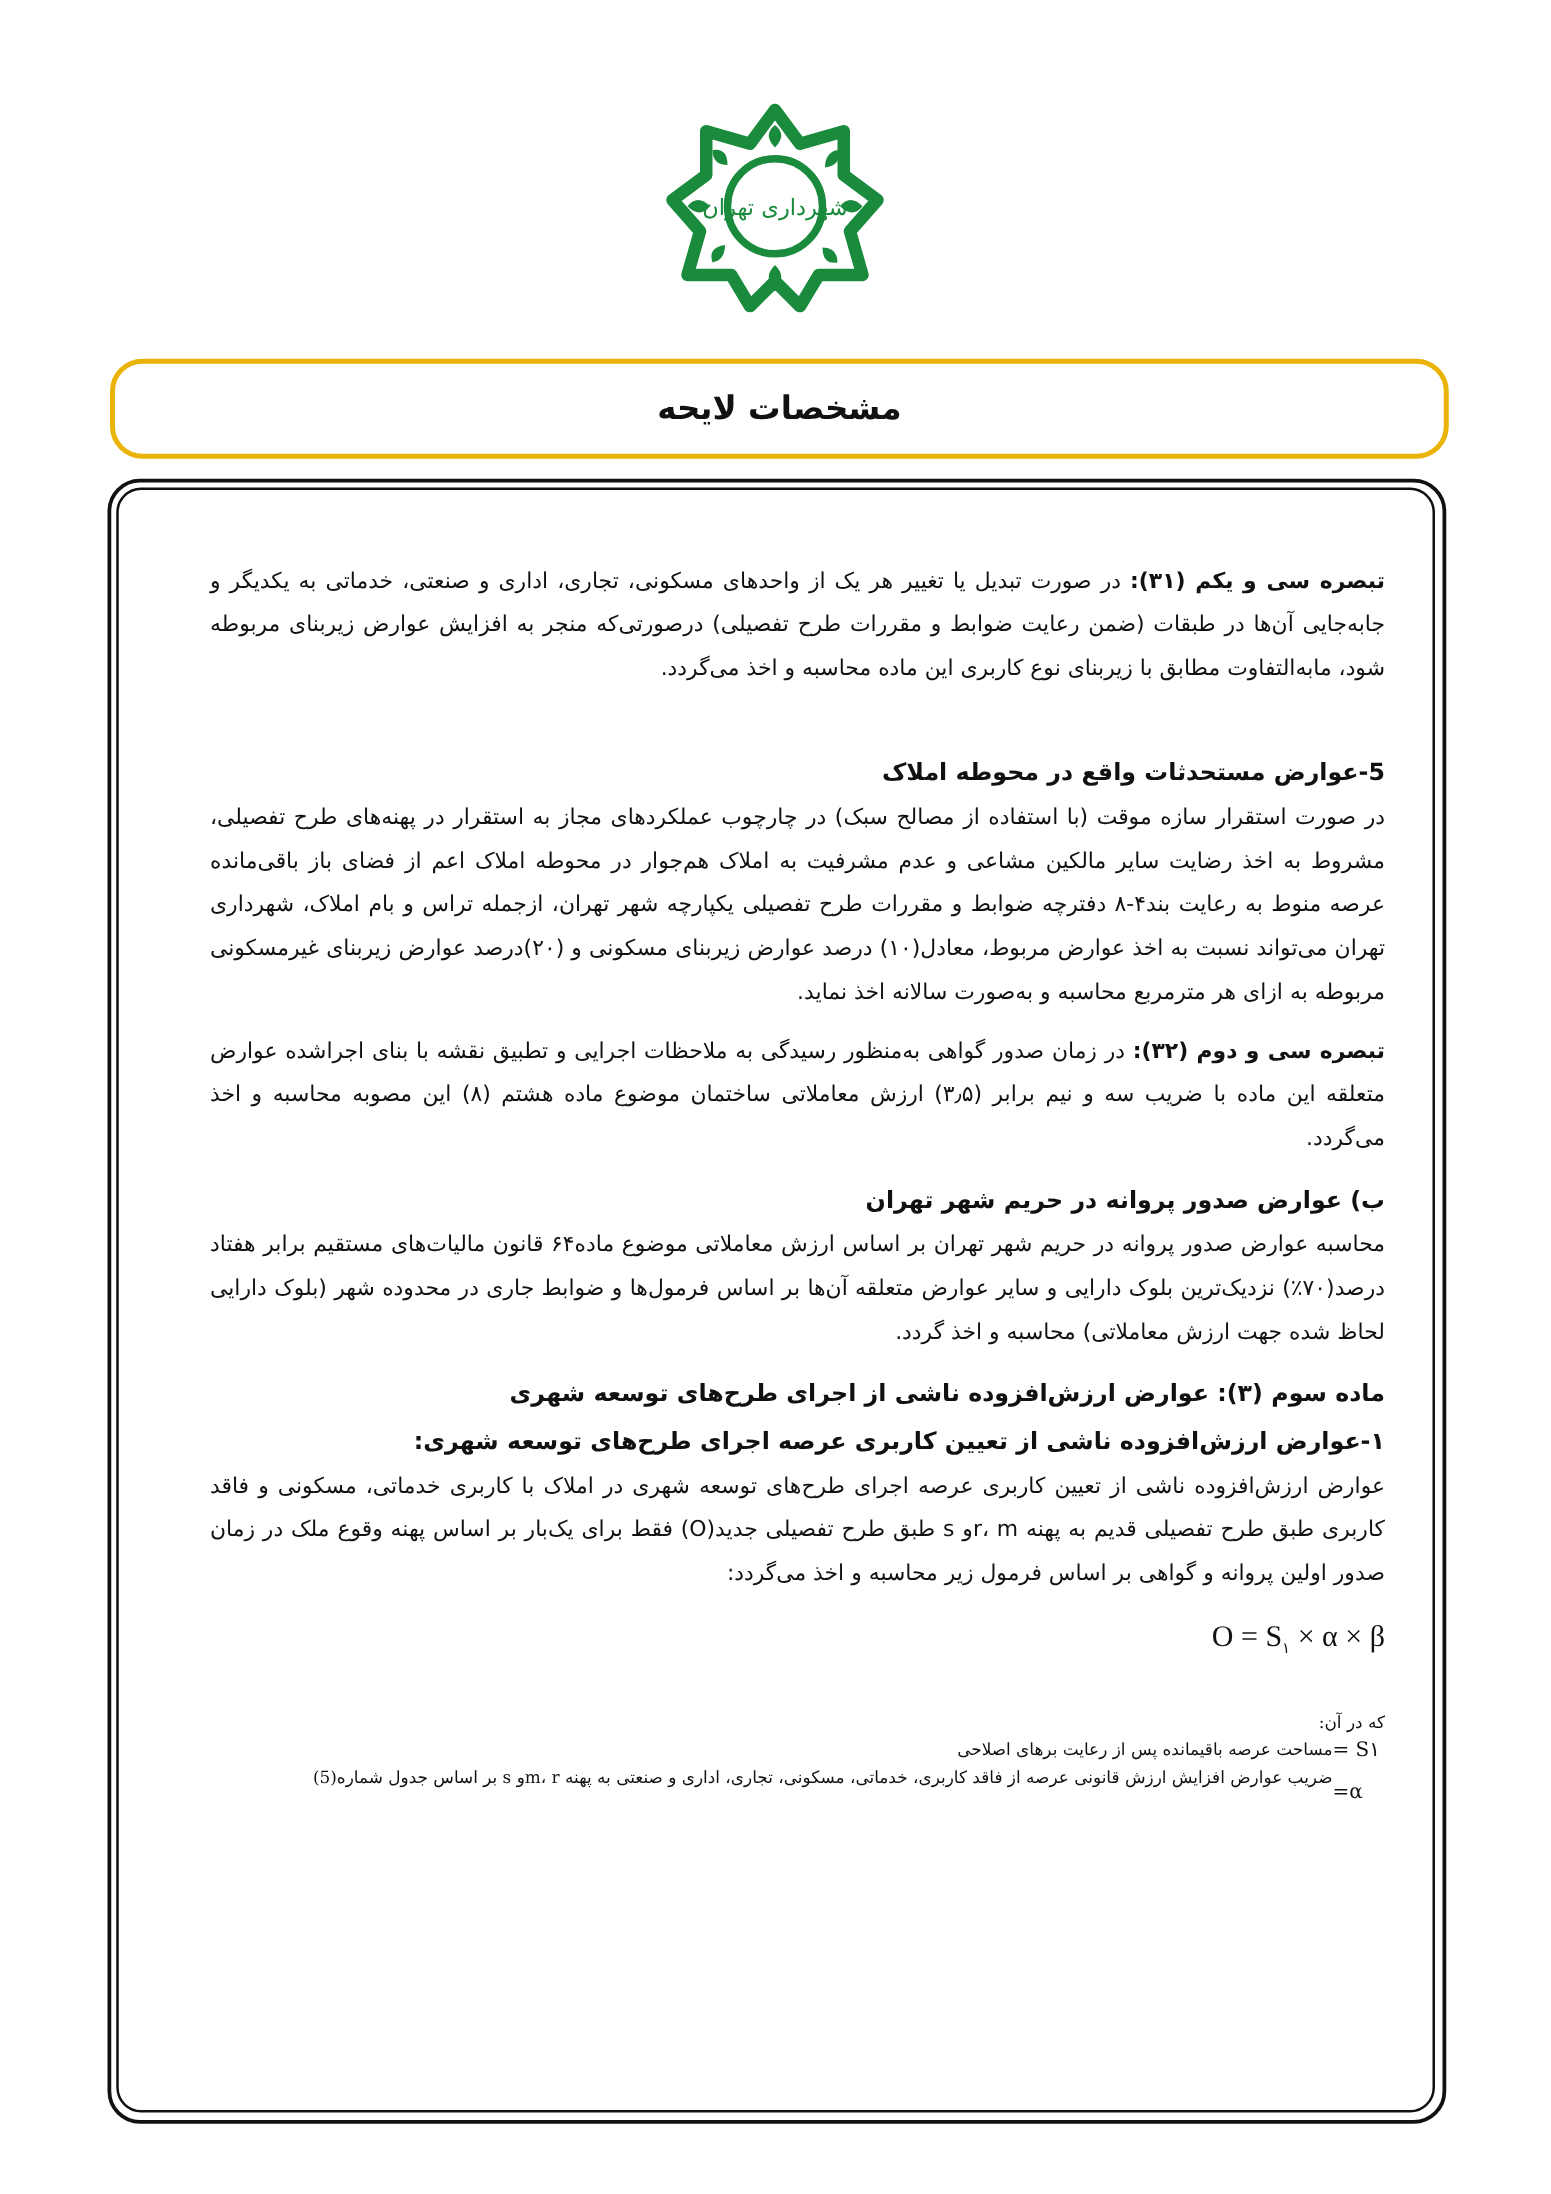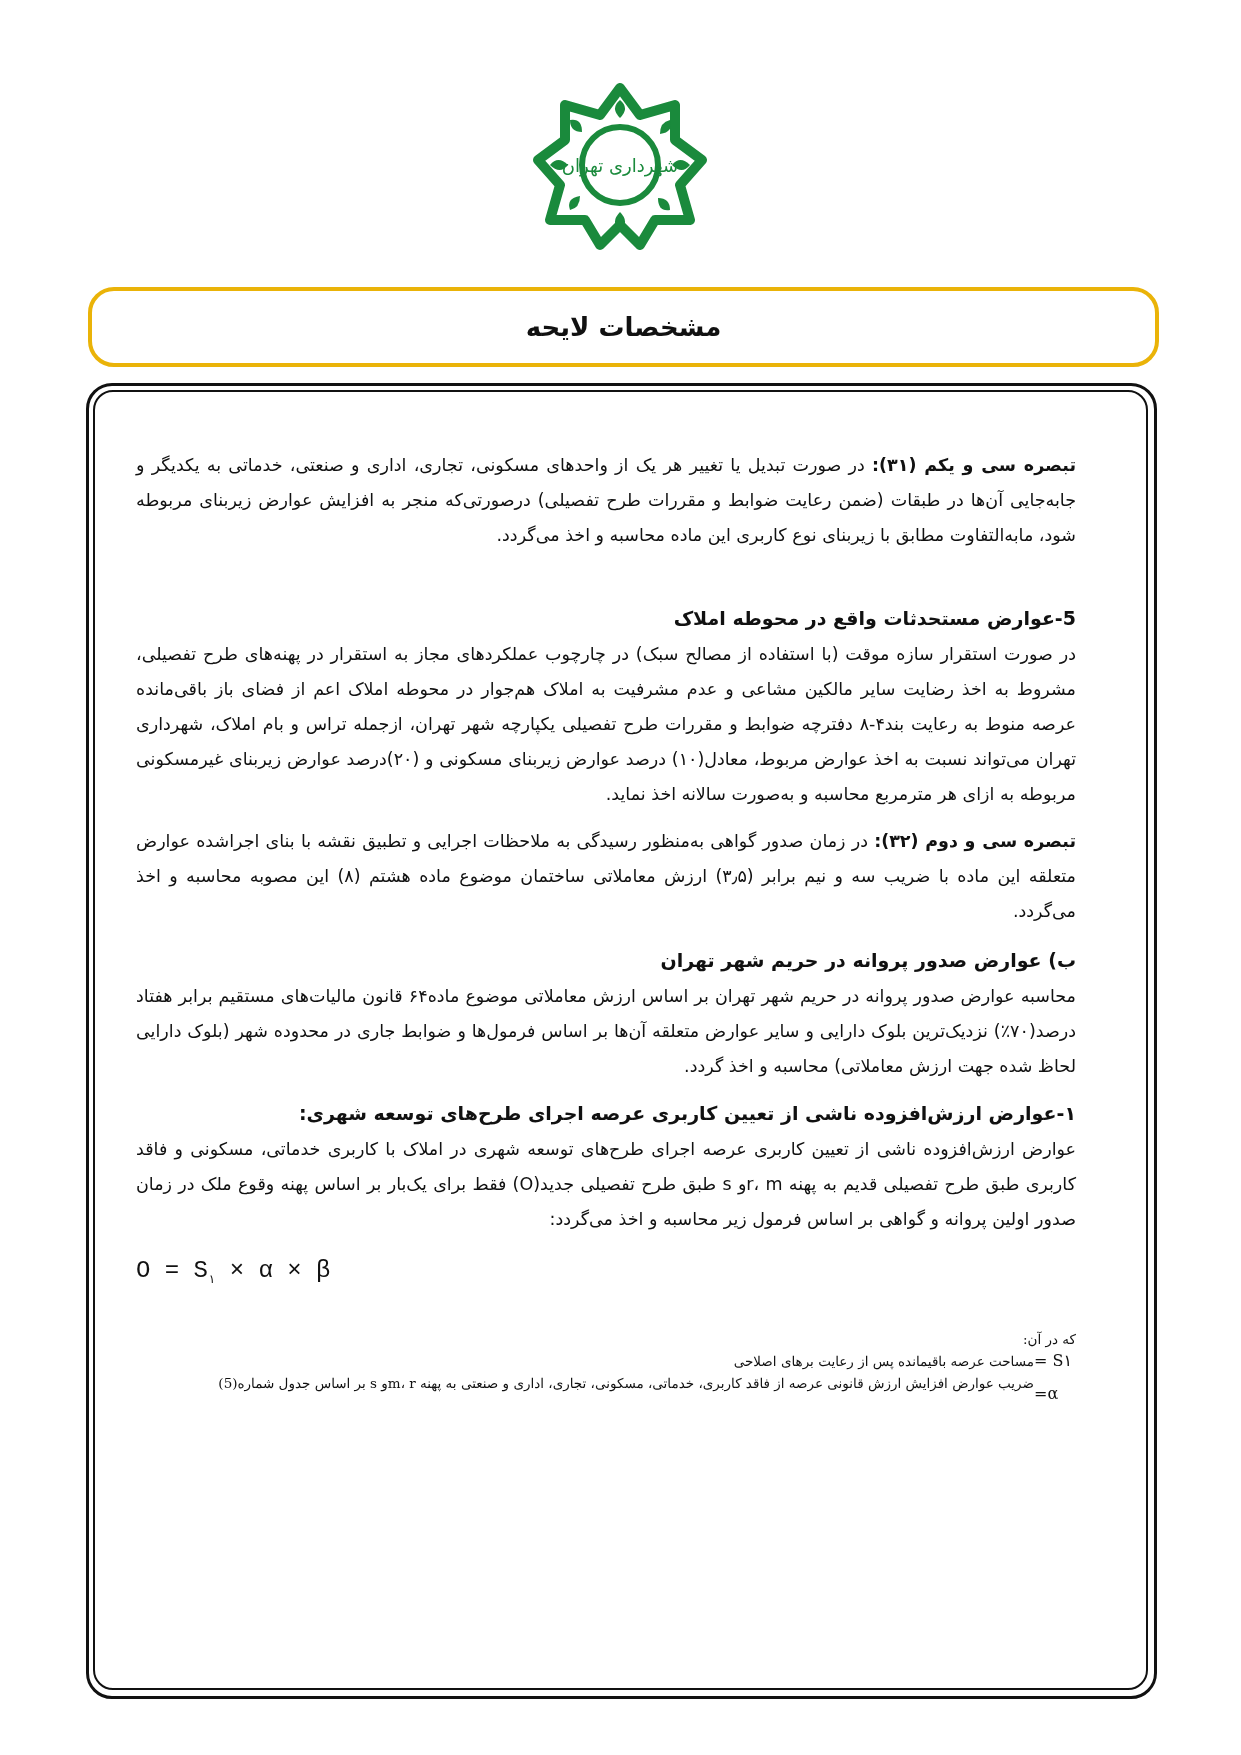--- a/index.html
+++ b/index.html
@@ -21,32 +21,32 @@
   }
   .frame-outer {
     position: absolute; left: 86px; top: 383px; width: 1065px; height: 1310px;
     border: 3px solid #111; border-radius: 26px;
   }
   .frame-inner {
     position: absolute; left: 93px; top: 390px; width: 1051px; height: 1296px;
     border: 2px solid #111; border-radius: 20px;
   }
   .content {
-    position: absolute; left: 136px; top: 448px; width: 940px;
+    position: absolute; left: 168px; top: 448px; width: 940px;
     direction: rtl; text-align: justify; font-size: 17.5px; line-height: 35px;
   }
   .content p { margin: 0 0 12px 0; }
   .content .b { font-weight: bold; }
   .content h2 {
     font-size: 19px; font-weight: bold; margin: 14px 0 2px 0; line-height: 34px;
   }
   .content .gap { height: 22px; }
   .formula {
-    direction: ltr; text-align: left; font-size: 24px; margin: 4px 0 30px 0;
-    font-family: Liberation Mono, monospace;
+    direction: ltr; text-align: right; font-size: 24px; margin: 4px 0 30px 0;
+    font-family: Liberation Serif, serif;
   }
   .formula sub { font-size: 12px; }
   .defs {
     font-family: "DejaVu Serif", serif; font-size: 13.5px; line-height: 22px;
     direction: rtl; text-align: right;
   }
   .defs .row { display: flex; flex-direction: row; }
   .defs .sym { width: 42px; flex: none; direction: ltr; text-align: left; font-size: 16px; }
   .defs .txt { flex: 1; }
 </style>
@@ -89,20 +89,21 @@
   <h2>5-عوارض مستحدثات واقع در محوطه املاک</h2>
   <p>در صورت استقرار سازه موقت (با استفاده از مصالح سبک) در چارچوب عملکردهای مجاز به استقرار در پهنه‌های طرح تفصیلی، مشروط به اخذ رضایت سایر مالکین مشاعی و عدم مشرفیت به املاک هم‌جوار در محوطه املاک اعم از فضای باز باقی‌مانده عرصه منوط به رعایت بند۴-۸ دفترچه ضوابط و مقررات طرح تفصیلی یکپارچه شهر تهران، ازجمله تراس و بام املاک، شهرداری تهران می‌تواند نسبت به اخذ عوارض مربوط، معادل(۱۰) درصد عوارض زیربنای مسکونی و (۲۰)درصد عوارض زیربنای غیرمسکونی مربوطه به ازای هر مترمربع محاسبه و به‌صورت سالانه اخذ نماید.</p>
 
   <p>
     <span class="b">تبصره سی و دوم (۳۲):</span><span> در زمان صدور گواهی به‌منظور رسیدگی به ملاحظات اجرایی و تطبیق نقشه با بنای اجراشده عوارض متعلقه این ماده با ضریب سه و نیم برابر (۳٫۵) ارزش معاملاتی ساختمان موضوع ماده هشتم (۸) این مصوبه محاسبه و اخذ می‌گردد.</span>
   </p>
 
   <h2>ب) عوارض صدور پروانه در حریم شهر تهران</h2>
   <p>محاسبه عوارض صدور پروانه در حریم شهر تهران بر اساس ارزش معاملاتی موضوع ماده۶۴ قانون مالیات‌های مستقیم برابر هفتاد درصد(۷۰٪) نزدیک‌ترین بلوک دارایی و سایر عوارض متعلقه آن‌ها بر اساس فرمول‌ها و ضوابط جاری در محدوده شهر (بلوک دارایی لحاظ شده جهت ارزش معاملاتی) محاسبه و اخذ گردد.</p>
 
+  <h2>ماده سوم (۳): عوارض ارزش‌افزوده ناشی از اجرای طرح‌های توسعه شهری</h2>
   <h2 style="margin-top:4px">۱-عوارض ارزش‌افزوده ناشی از تعیین کاربری عرصه اجرای طرح‌های توسعه شهری:</h2>
   <p style="margin-bottom:16px">عوارض ارزش‌افزوده ناشی از تعیین کاربری عرصه اجرای طرح‌های توسعه شهری در املاک با کاربری خدماتی، مسکونی و فاقد کاربری طبق طرح تفصیلی قدیم به پهنه r، mو s طبق طرح تفصیلی جدید(O) فقط برای یک‌بار بر اساس پهنه وقوع ملک در زمان صدور اولین پروانه و گواهی بر اساس فرمول زیر محاسبه و اخذ می‌گردد:</p>
 
   <div class="formula">
     <span>O = S</span><sub>۱</sub><span> × α × β</span>
   </div>
 
   <div class="defs">
     <div>که در آن:</div>
     <div class="row">

